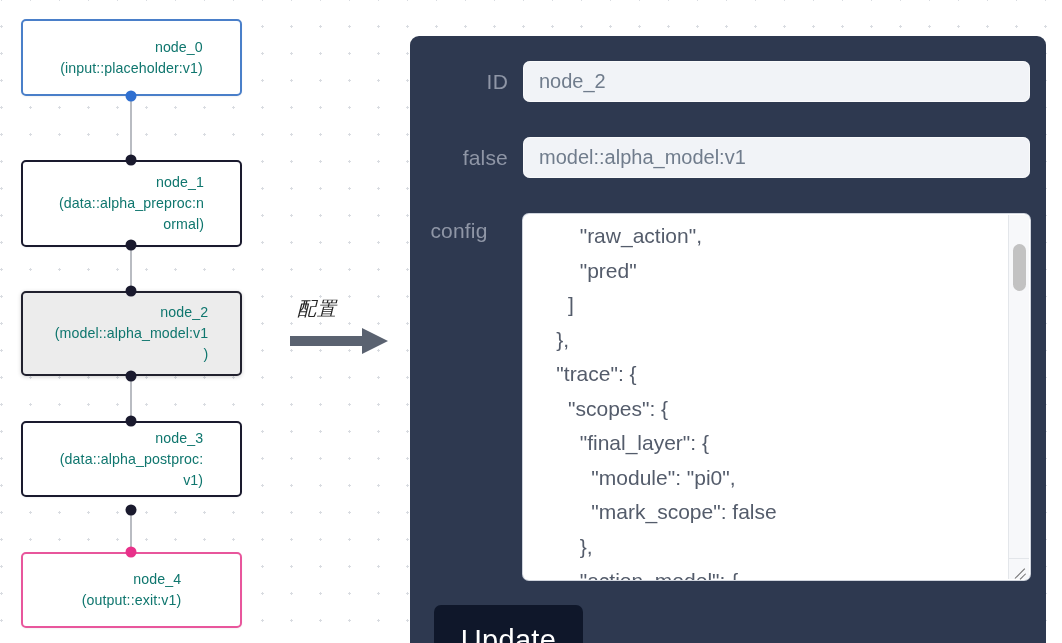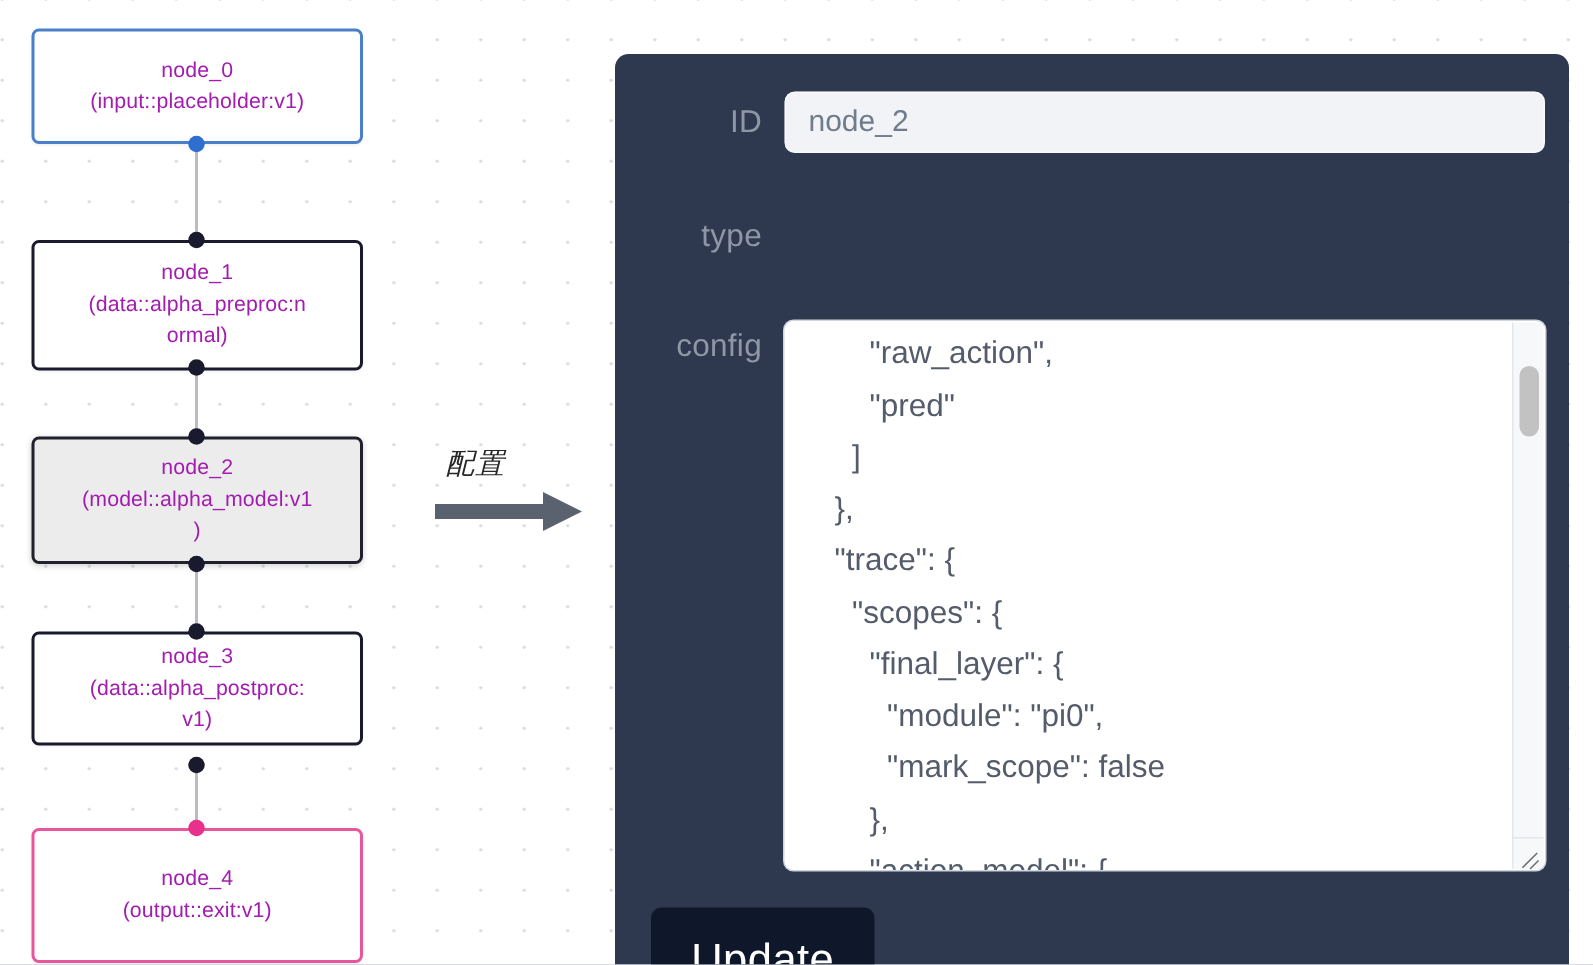--- a/index.html
+++ b/index.html
@@ -57,42 +57,42 @@
     border: 2px solid #1a1a2e;
     border-radius: 5px;
     background: #ffffff;
     display: flex;
     align-items: center;
     justify-content: center;
     z-index: 3;
     box-shadow: 0 1px 2px rgba(0,0,0,0.05);
   }
   .node-label {
-    text-align: center;
+    text-align: right;
     font-size: 14.2px;
     line-height: 21px;
-    color: #a21caf;
+    color: #0f766e;
     letter-spacing: 0.1px;
     padding: 0 6px;
     word-break: break-all;
     white-space: pre-line;
   }
   .node.node-input  { border-color: #4a7fc9; }
   .node.node-output { border-color: #e8569c; }
   .node.node-selected {
     background: #ececec;
     border-color: #21212e;
     box-shadow: 0 1px 4px rgba(0,0,0,0.18);
   }
 
   #node-0 { top: 19px;  height: 77px; }
   #node-1 { top: 160px; height: 87px; }
   #node-2 { top: 291px; height: 85px; }
   #node-3 { top: 421px; height: 76px; }
-  #node-4 { top: 552px; height: 90px; }
+  #node-4 { top: 552px; height: 76px; }
 
   
   #arrow-group {
     position: absolute;
     left: 290px; top: 296px;
     width: 102px; height: 62px;
     z-index: 5;
     font-style: italic;
   }
   #arrow-label {
@@ -130,21 +130,21 @@
   .field-label {
     width: 113px;
     text-align: right;
     padding-right: 15px;
     color: #8f96a6;
     font-size: 21px;
     line-height: 41px;
     flex: 0 0 auto;
     letter-spacing: 0.2px;
   }
-  #row-config .field-label { line-height: 34px; }
+  #row-config .field-label { line-height: 34px; text-align: center; }
 
   .text-input {
     flex: 1 1 auto;
     margin-right: 16px;
     height: 41px;
     background: #f1f3f7;
     border: none;
     border-radius: 7px;
     color: #707c8c;
     font-size: 20px;
@@ -286,21 +286,22 @@
   </div>
 
   <div id="config-panel">
 
     <div class="field-row" id="row-id">
       <span class="field-label">ID</span>
       <input class="text-input" id="id-input" type="text" value="node_2" style="">
     </div>
 
     <div class="field-row" id="row-type">
-      <span class="field-label">type</span>
+      <span class="field-label">false</span>
+      <input class="text-input" id="type-input" type="text" value="model::alpha_model:v1" style="">
     </div>
 
     <div class="field-row" id="row-config">
       <span class="field-label">config</span>
       <div id="config-textarea-wrap">
         <textarea id="config-textarea" spellcheck="false" style="">        "raw_action",
         "pred"
       ]
     },
     "trace": {

